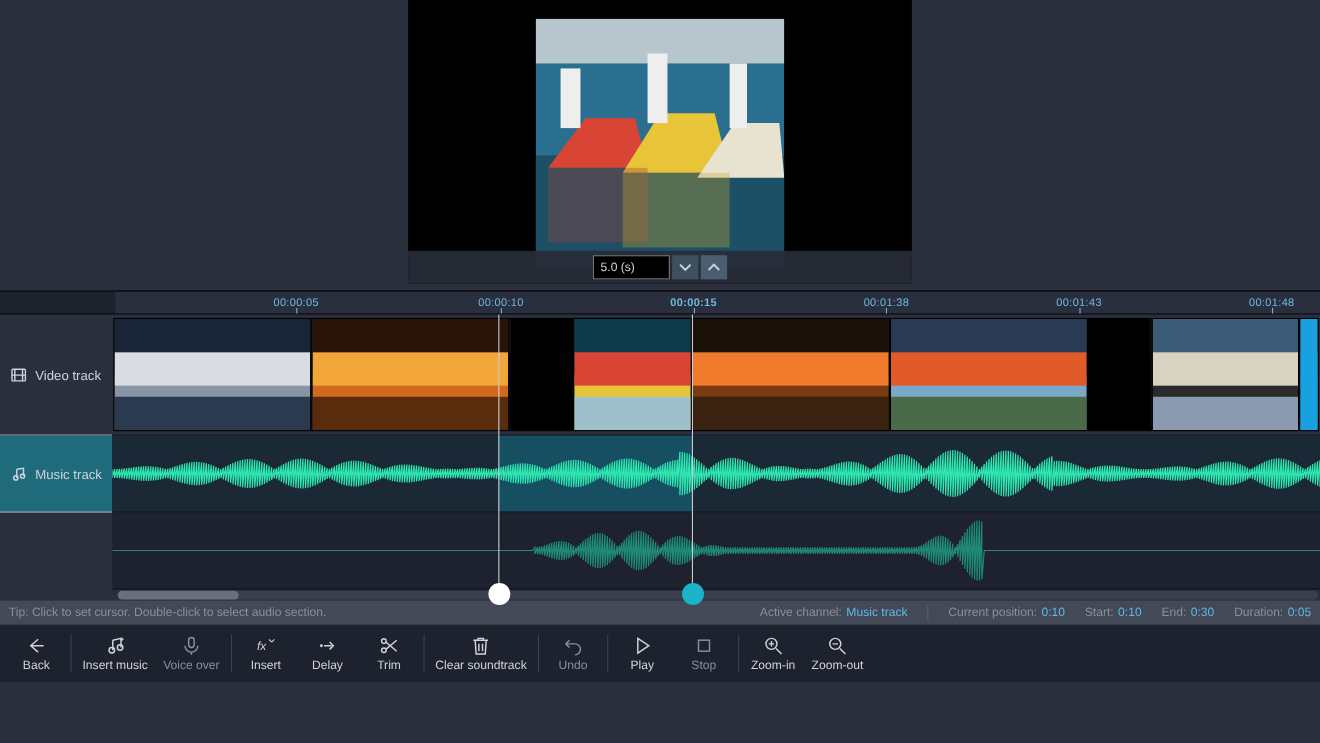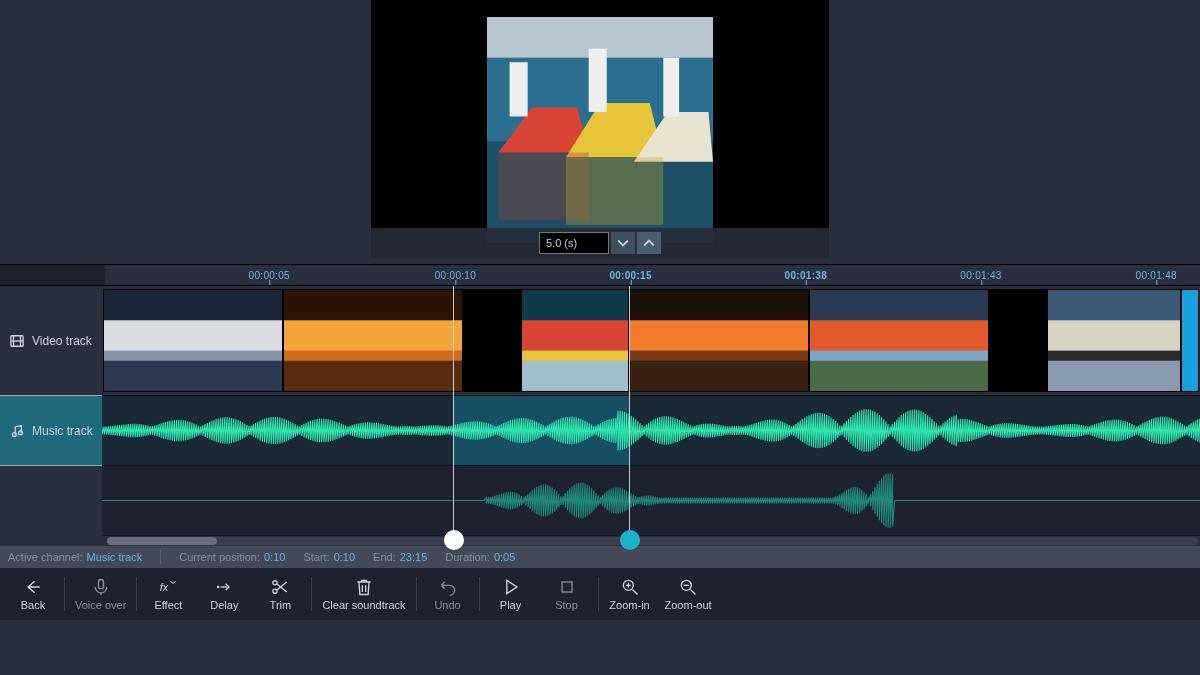--- a/index.html
+++ b/index.html
@@ -222,21 +222,21 @@
     </div>
   </div>
 </div>
 
 <div class="ruler">
   <div class="ruler-gutter"></div>
   <div class="ruler-body" id="ruler-body">
       <span class="ruler-tick" style="left: 15%;">00:00:05</span>
       <span class="ruler-tick" style="left: 32%;">00:00:10</span>
       <span class="ruler-tick" style="left: 48%; font-weight: bold;">00:00:15</span>
-      <span class="ruler-tick" style="left: 64%; font-weight: bold;">00:01:38</span>
+      <span class="ruler-tick" style="left: 64%;">00:01:38</span>
       <span class="ruler-tick" style="left: 80%;">00:01:43</span>
       <span class="ruler-tick" style="left: 96%;">00:01:48</span>
     </div>
 </div>
 
 <div class="tracks">
   <div class="track-labels">
     <div class="track-label" style="height:110px">
       <svg class="ticon" viewBox="0 0 16 16">
           <rect x="1" y="2" width="14" height="12" rx="1"></rect>
@@ -354,66 +354,77 @@
 </div>
 
 <div class="scroll-stub">
   <div class="sb-gutter"></div>
   <div class="sb-track">
       <div class="sb-thumb"></div>
     </div>
 </div>
 
 <div class="status-bar">
+  <span class="tip">Tip: Click to set cursor. Double-click to select audio section.</span>
   <span class="pair">
     <span>Active channel:</span>
     <span class="val">Music track</span>
   </span>
   <span class="divider"></span>
   <span class="pair">
     <span>Current position:</span>
     <span class="val">0:10</span>
   </span>
   <span class="pair">
     <span>Start:</span>
     <span class="val">0:10</span>
   </span>
   <span class="pair">
     <span>End:</span>
-    <span class="val">23:15</span>
+    <span class="val">0:30</span>
   </span>
   <span class="pair">
     <span>Duration:</span>
     <span class="val">0:05</span>
   </span>
 </div>
 
 <div class="toolbar">
   <div class="tool-btn">
     <svg class="icon" viewBox="0 0 24 24">
         <path d="M14 5 L6 12 L14 19 M6 12 H20"></path>
       </svg>
     <span class="lbl">Back</span>
   </div>
   <span class="tool-sep"></span>
+  <div class="tool-btn">
+    <svg class="icon" viewBox="0 0 24 24">
+        <path d="M9 6 L18 4 V14"></path>
+        <circle cx="8" cy="17" r="3"></circle>
+        <circle cx="17" cy="14" r="3"></circle>
+        <line x1="9" y1="6" x2="9" y2="17"></line>
+        <path d="M19 3v4M17 5h4" stroke-width="1.2"></path>
+      </svg>
+    <span class="lbl">Insert music</span>
+  </div>
   <div class="tool-btn disabled">
     <svg class="icon" viewBox="0 0 24 24">
         <rect x="9" y="3" width="6" height="11" rx="3"></rect>
         <path d="M5 12a7 7 0 0 0 14 0"></path>
         <line x1="12" y1="19" x2="12" y2="22"></line>
       </svg>
     <span class="lbl">Voice over</span>
   </div>
   <span class="tool-sep"></span>
   <div class="tool-btn">
     <svg class="icon" viewBox="0 0 24 24">
         <text x="2" y="17" font-size="13" fill="currentColor" stroke="none" font-style="italic">fx</text>
         <path d="M18 8l3-3M18 8l-3-3" stroke-width="1.2"></path>
       </svg>
-    <span class="lbl">Effect</span>
+    <span class="lbl">Insert</span>
   </div>
   <div class="tool-btn">
     <svg class="icon" viewBox="0 0 24 24">
         <circle cx="5" cy="12" r="1.6" fill="currentColor" stroke="none"></circle>
         <path d="M8 12 H16"></path>
         <path d="M14 8 L18 12 L14 16"></path>
       </svg>
     <span class="lbl">Delay</span>
   </div>
   <div class="tool-btn">

